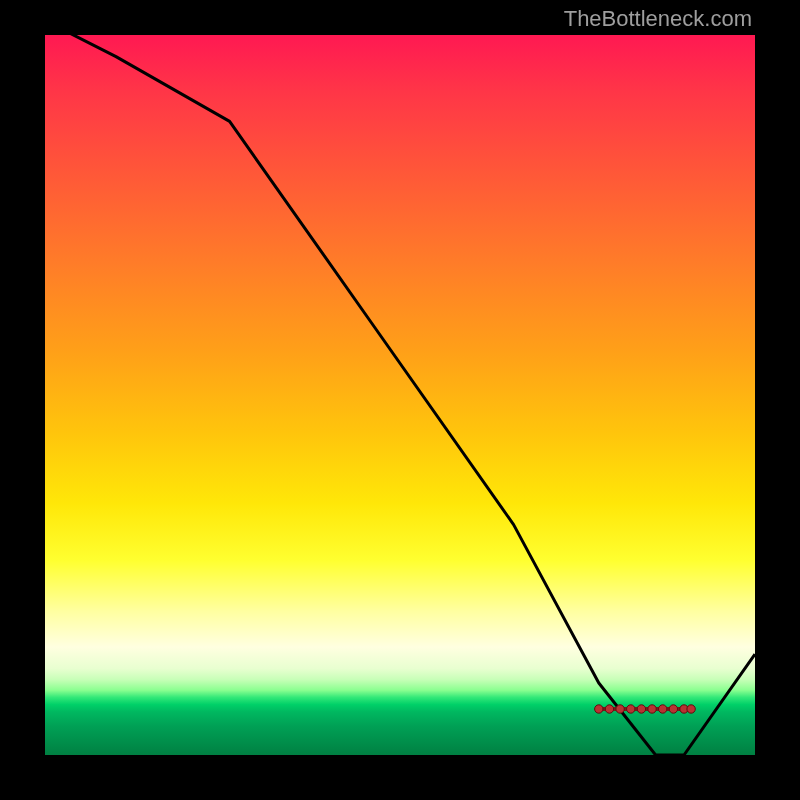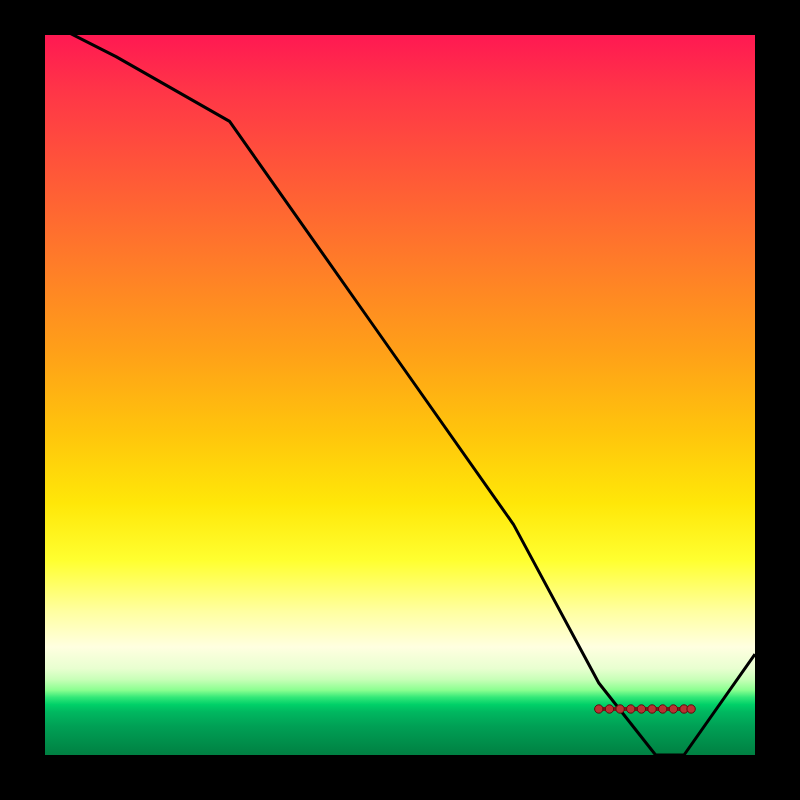--- a/index.html
+++ b/index.html
@@ -65,20 +65,21 @@
     position: absolute;
     left: 0; top: 0;
     width: 710px; height: 720px;
   }
 </style>
 </head>
 <body>
 
 <div class="frame">
 
+  <div class="attribution">TheBottleneck.com</div>
 
   <div class="plot-area">
     <div class="grad"></div>
 
     <svg class="overlay" viewBox="0 0 710 720" preserveAspectRatio="none">
       <g id="curve-group">
           <path d="M0.0,-14.4 L71.0,21.6 L184.6,86.4 L326.6,288.0 L468.6,489.6 L553.8,648.0 L610.6,720.0 L624.8,720.0 L639.0,720.0 L710.0,619.2 " fill="none" stroke="#000" stroke-width="3" stroke-linejoin="round"></path>
         </g>
       <g id="marker-group">
           <line x1="553.8000000000001" x2="646.1" y1="674" y2="674" stroke="#7a1a1a" stroke-width="4"></line>

